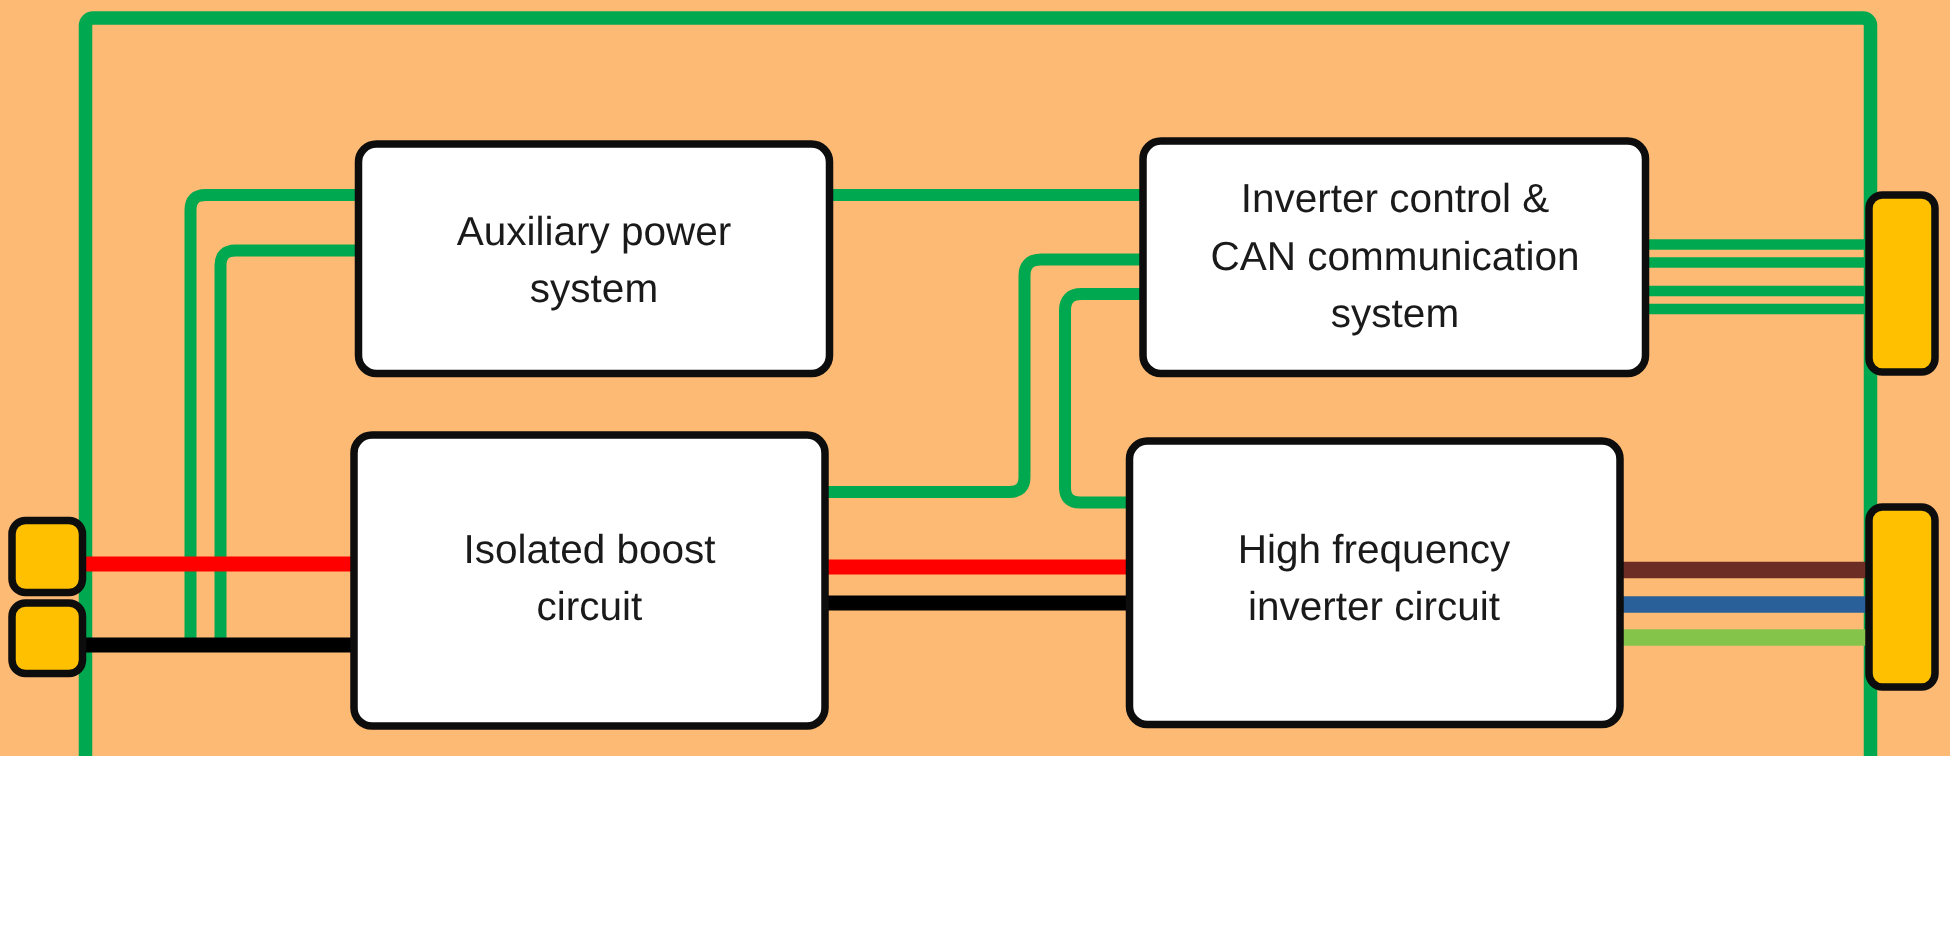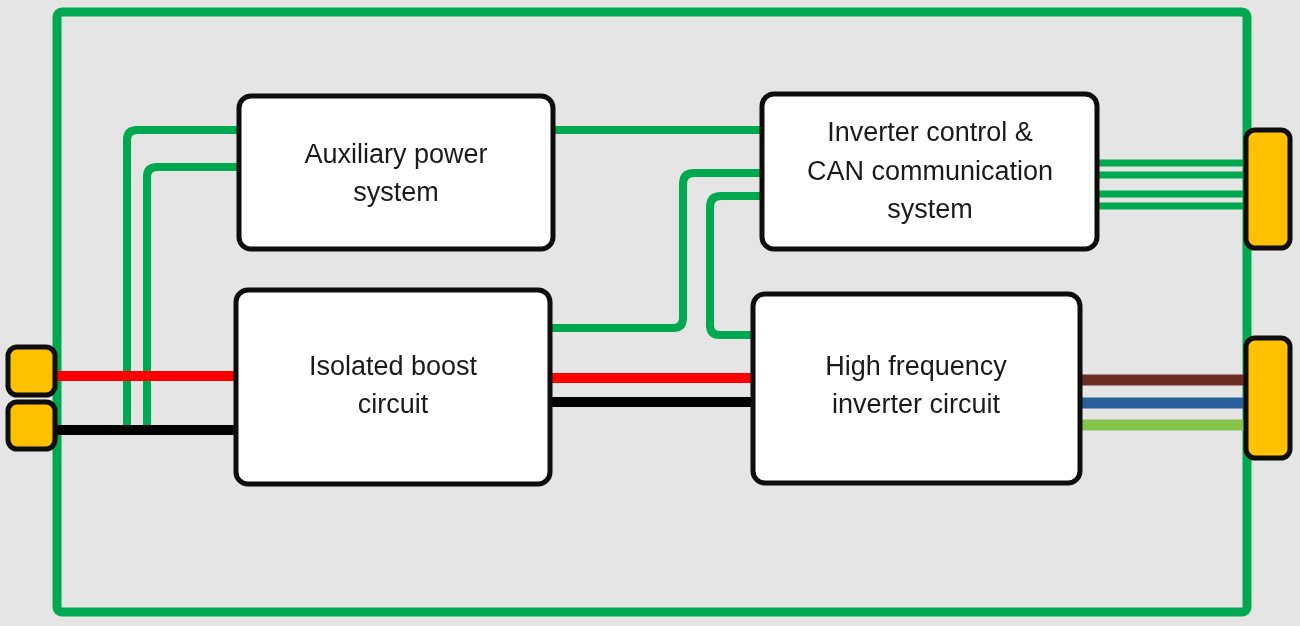--- a/index.html
+++ b/index.html
@@ -6,22 +6,22 @@
     margin: 0;
     padding: 0;
     background: #ffffff;
   }
   body {
     font-family: "Liberation Sans", sans-serif;
   }
   #canvas {
     position: relative;
     width: 1300px;
-    height: 626px;
-    background: #e5e5e5;
+    height: 504px;
+    background: #fdba74;
     overflow: hidden;
   }
   svg.layer {
     position: absolute;
     top: 0;
     left: 0;
     width: 1300px;
     height: 626px;
   }
   .box-label {

